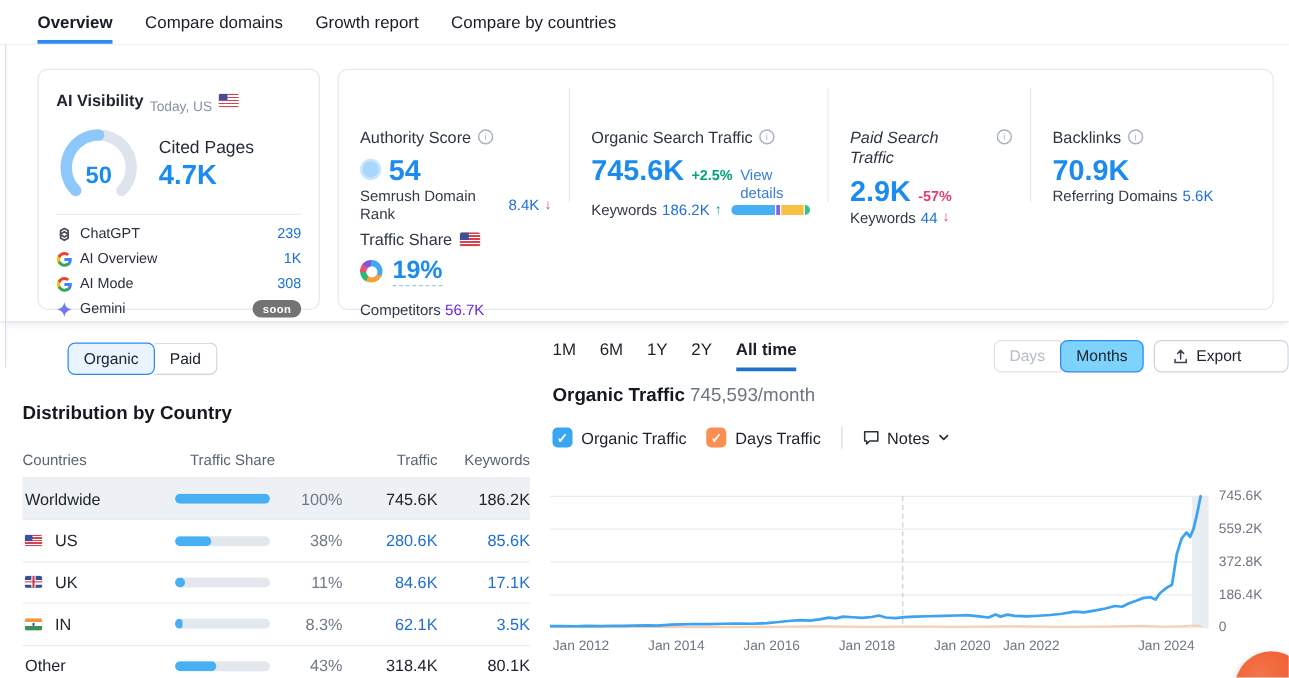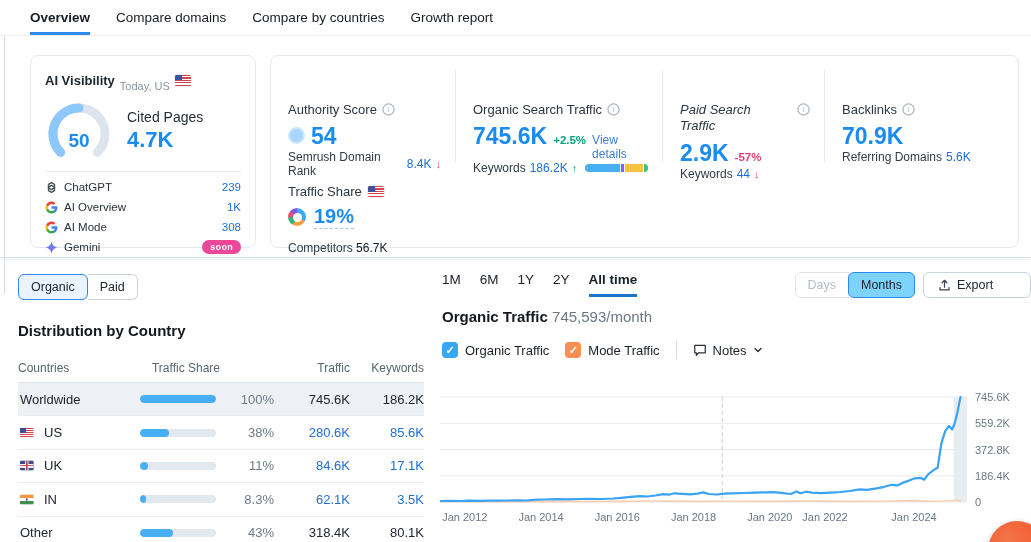--- a/index.html
+++ b/index.html
@@ -33,21 +33,21 @@
   .cited .lbl { font-size:14px; color:#252b36; }
   .cited .val { font-size:22px; font-weight:700; color:#1b8bf0; }
   .ai-div { height:1px; background:#e8ebf1; margin:9px 0 7px; }
   .ai-bottom { display:flex; gap:10px; }
   .mentions .lbl { font-size:13px; color:#252b36; }
   .mentions .val { font-size:22px; font-weight:700; color:#1b8bf0; margin-top:4px; }
   .plat-list { flex:1; display:flex; flex-direction:column; gap:4px; }
   .plat-row { display:flex; align-items:center; gap:6px; height:16px; }
   .plat-row .nm { flex:1; font-size:11.5px; color:#2a303c; }
   .plat-row .vl { font-size:11.5px; color:#1b6fd6; }
-  .soon-badge { background:#ec4899; color:#fff; font-size:9px; font-weight:700;
+  .soon-badge { background:#737373; color:#fff; font-size:9px; font-weight:700;
     padding:2px 8px; border-radius:8px; letter-spacing:.3px; }
 
   
   .metrics-card { flex:1; height:193px; padding:12px 0 12px 0; display:flex; flex-direction:column; }
   .met-row1 { display:flex; height:96px; }
   .met-col { padding:0 14px 0 17px; display:flex; flex-direction:column; }
   .met-col.c1 { width:184px; } .met-col.c2 { width:206px; } .met-col.c3 { width:161px; } .met-col.c4 { flex:1; }
   .vdiv { width:1px; background:#e8ecf2; margin:2px 0; }
   .met-label { font-size:13px; color:#2d3442; display:flex; align-items:flex-start; gap:5px;margin-top:34px; }
   .met-label .txt { line-height:1.25; }
@@ -62,21 +62,21 @@
   .kw-bar { display:inline-flex; gap:1px; width:96px; height:8px; border-radius:4px;
     overflow:hidden; margin-left:4px; }
   .met-row2 { padding:20px 17px 0; }
   .ts-label { font-size:13px; color:#2d3442; display:flex; align-items:center; gap:6px; }
   .ts-val-row { display:flex; align-items:center; gap:8px; margin-top:6px; }
   .donut { width:18px; height:18px; border-radius:50%; position:relative;
     background:conic-gradient(#3ea8f5 0 32%, #f5a03d 32% 58%, #33b579 58% 74%, #e8536f 74% 86%, #8455e0 86% 100%); }
   .donut::after { content:""; position:absolute; inset:4.5px; background:#fff; border-radius:50%; }
   .ts-val { font-size:20px; font-weight:700; color:#1b8bf0; border-bottom:1px dashed #9cc6ee; line-height:1.15; }
   .ts-footer { margin-top:12px; font-size:12px; color:#333a46; }
-  .ts-footer .fval { color:#0f172a; }
+  .ts-footer .fval { color:#6d28d9; }
 
   .info-icon { width:13px; height:13px; flex:0 0 auto; margin-top:1px; cursor:pointer; }
   .as-dot { width:17px; height:17px; border-radius:50%; background:#a9d7fb; border:2px solid #c9e6fd; }
 
   
   .flag { display:inline-block; width:16px; height:11px; border-radius:1.5px; position:relative;
     box-shadow:0 0 0 .5px rgba(0,0,0,.12); flex:0 0 auto; overflow:hidden; }
   .flag-us { background:repeating-linear-gradient(180deg,#d5434d 0 1.2px,#fff 1.2px 2.4px); }
   .flag-us::after { content:""; position:absolute; left:0; top:0; width:7px; height:5.5px; background:#3e4f9c; }
   .flag-uk { background:#38508f; }
@@ -89,21 +89,21 @@
   .flag-in::after { content:""; position:absolute; left:6.7px; top:4.2px; width:2.6px; height:2.6px;
     border-radius:50%; background:#3e4f9c; }
   .flag-sm { transform:scale(.85); transform-origin:left center; }
 
   
   .bottom { display:flex; }
   .left-panel { width:432px; padding:16px 8px 0 18px; }
   .seg-toggle { display:inline-flex; }
   .seg-btn { font-size:12.5px; padding:5px 12px; border:1px solid #ccd3dc; background:#fff;
     color:#20252f; cursor:pointer; }
-  .seg-btn.first { border-radius:6px 0 0 6px; }
+  .seg-btn.first { border-radius:6px 0 0 6px;margin-left:36px; }
   .seg-btn.last { border-radius:0 6px 6px 0; border-left:none; }
   .seg-btn.on { border:1px solid #2c8af1; background:#e9f4fe; border-radius:6px; position:relative; z-index:1; }
   .dist-title { margin-top:22px; font-size:15px; font-weight:700; color:#14181f; }
 
   .ctable { margin-top:14px; }
   .crow { display:grid; grid-template-columns:122px 80px 54px 76px 74px; align-items:center;
     height:33.4px; border-bottom:1px solid #e9edf2; font-size:13px; }
   .crow.header { font-size:12px; color:#5b6470; height:30px; border-bottom:1px solid #dfe4ea; }
   .crow .num { text-align:right; color:#20252f; }
   .crow .num.link { color:#1f6fd0; }
@@ -142,22 +142,22 @@
 
   .fab { position:absolute; left:988px; top:521px; width:58px; height:58px; border-radius:50%;
     background:radial-gradient(circle at 35% 35%, #f4754a, #ee4e22); box-shadow:0 2px 6px rgba(0,0,0,.25); }
 </style>
 </head>
 <body>
 
 <div class="topnav">
   <div class="tab active">Overview</div>
   <div class="tab">Compare domains</div>
+  <div class="tab">Growth report</div>
   <div class="tab">Compare by countries</div>
-  <div class="tab">Growth report</div>
 </div>
 
 <div class="overview">
   <div class="edge-line"></div>
 
   <div class="card ai-card">
     <div class="ai-head">
       <span class="ai-title">AI Visibility</span>
       <span class="ai-sub">Today, US</span>
       <span class="flag flag-us"></span>
@@ -440,21 +440,21 @@
       <span class="chart-sub">745,593/month</span>
     </div>
 
     <div class="legend-row">
       <div class="leg-item">
         <span class="cbox" style="background:#38a6f3;">✓</span>
         <span>Organic Traffic</span>
       </div>
       <div class="leg-item">
         <span class="cbox" style="background:#fb8e51;">✓</span>
-        <span>Mode Traffic</span>
+        <span>Days Traffic</span>
       </div>
       <div class="leg-div"></div>
       <div class="notes">
         <svg width="14" height="14" viewBox="0 0 16 16">
           <path d="M2 2.8 h12 v8.4 h-7.5 L3.8 14 v-2.8 H2 Z" fill="none" stroke="#2b313c" stroke-width="1.4" stroke-linejoin="round"></path>
         </svg>
         <span>Notes</span>
         <svg width="10" height="10" viewBox="0 0 10 10">
           <path d="M2 3.5 5 6.5 8 3.5" fill="none" stroke="#2b313c" stroke-width="1.4" stroke-linecap="round" stroke-linejoin="round"></path>
         </svg>
@@ -480,19 +480,19 @@
           <div class="ytick" style="top: 75.75px;">186.4K</div>
           <div class="ytick" style="top: 102px;">0</div>
         </div>
       <div id="x-labels">
           <div class="xtick" style="left: 24.7865px;">Jan 2012</div>
           <div class="xtick" style="left: 101.053px;">Jan 2014</div>
           <div class="xtick" style="left: 177.319px;">Jan 2016</div>
           <div class="xtick" style="left: 253.585px;">Jan 2018</div>
           <div class="xtick" style="left: 329.852px;">Jan 2020</div>
           <div class="xtick" style="left: 385px;">Jan 2022</div>
-          <div class="xtick" style="left: 474px;">Jan 2024</div>
+          <div class="xtick" style="left: 493px;">Jan 2024</div>
         </div>
     </div>
   </div>
 </div>
 
 <div class="fab"></div>
 
 </body></html>

